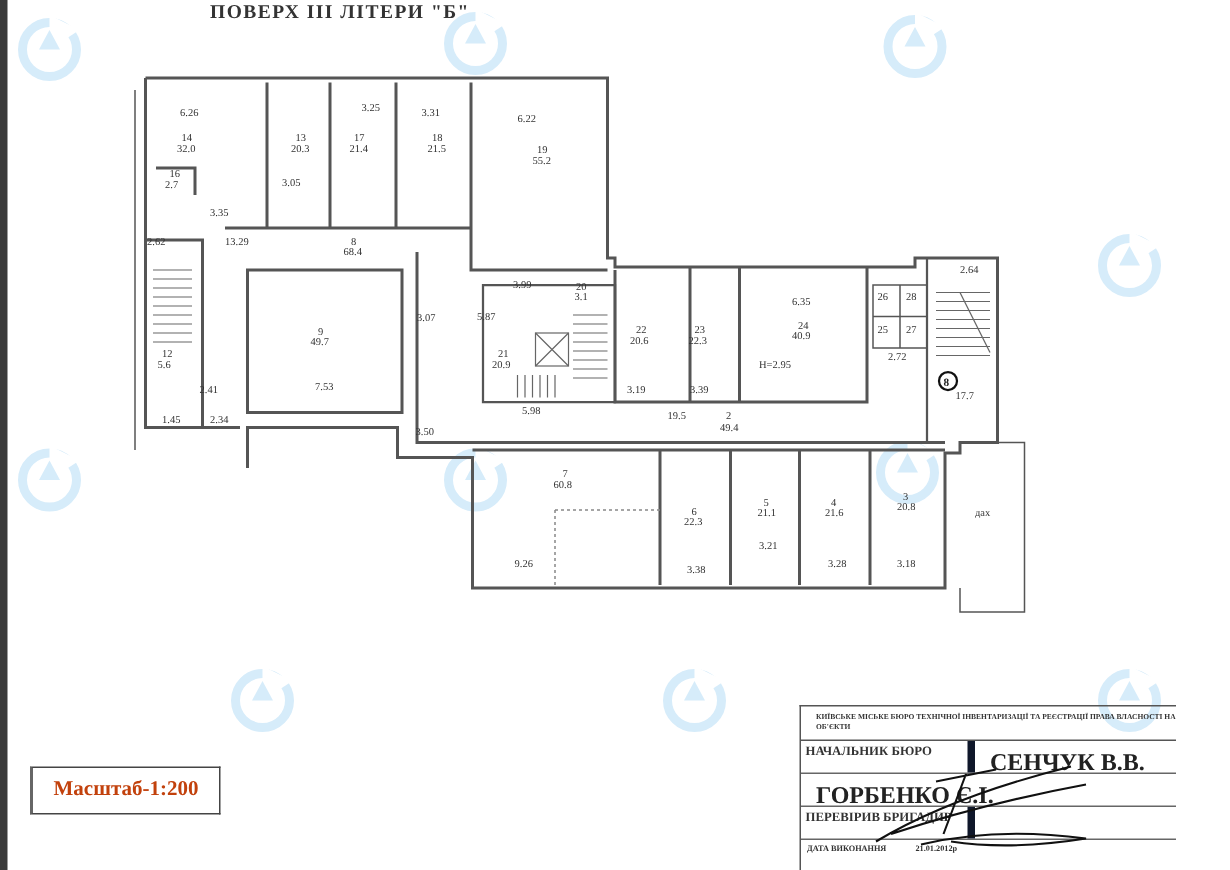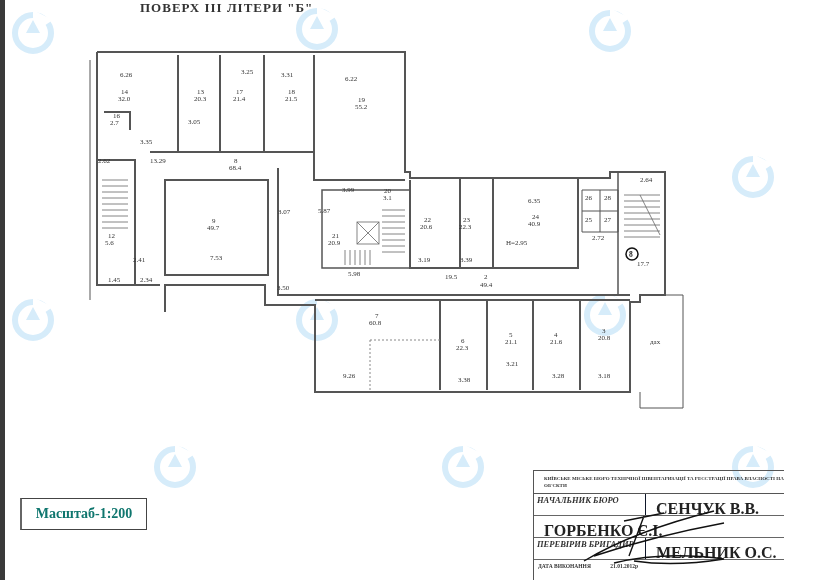--- a/index.html
+++ b/index.html
@@ -3,25 +3,25 @@
 <meta charset="utf-8">
 <style>
   html,body{margin:0;padding:0;}
   body{width:820px;height:580px;background:#ffffff;position:relative;overflow:hidden;font-family:"Liberation Serif",serif;color:#222;}
   .leftbar{position:absolute;left:0;top:0;width:5px;height:580px;background:#3a3a3a;}
   .title{position:absolute;left:140px;top:0px;font-size:13px;font-weight:bold;letter-spacing:1px;color:#333;}
   .plan{position:absolute;left:0;top:0;width:820px;height:580px;}
   .lbl{font-family:"Liberation Serif",serif;fill:#333;font-size:7px;}
   .lblb{font-family:"Liberation Serif",serif;fill:#222;font-size:7.5px;font-weight:bold;}
   .wall{stroke:#555;fill:none;}
-  .scale{position:absolute;left:20px;top:498px;width:124px;height:30px;border:1px solid #444;border-left:2px solid #666;display:flex;align-items:center;justify-content:center;font-size:14px;font-weight:bold;color:#0f766e;}
+  .scale{position:absolute;left:20px;top:511px;width:124px;height:30px;border:1px solid #444;border-left:2px solid #666;display:flex;align-items:center;justify-content:center;font-size:14px;font-weight:bold;color:#c2410c;}
   .stamp{position:absolute;left:533px;top:470px;width:250px;height:110px;border-left:1px solid #555;border-top:1px solid #555;font-family:"Liberation Serif",serif;}
   .stamp .org{font-size:5px;line-height:7px;padding:4px 0 0 10px;height:18px;border-bottom:1px solid #555;color:#333;font-weight:bold;}
   .stamp .row{display:flex;height:21px;border-bottom:1px solid #666;}
-  .stamp .role{width:108px;border-right:1px solid #0f172a;font-size:8.5px;line-height:9px;padding:2px 0 0 3px;font-weight:bold;color:#333;font-style:italic;}
+  .stamp .role{width:108px;border-right:5px solid #0f172a;font-size:8.5px;line-height:9px;padding:2px 0 0 3px;font-weight:bold;color:#333;}
   .stamp .name{flex:1;font-size:16px;font-weight:bold;padding:6px 0 0 10px;color:#222;}
   .stamp .date{font-size:5.5px;padding:3px 0 0 4px;color:#333;font-weight:bold;}
   .stamp .date span{margin-left:18px;}
   .wm{position:absolute;width:50px;height:50px;}
 </style>
 </head>
 <body>
 
 <div class="leftbar"></div>
 
@@ -211,21 +211,20 @@
   <div class="org">КИЇВСЬКЕ МІСЬКЕ БЮРО ТЕХНІЧНОЇ ІНВЕНТАРИЗАЦІЇ ТА РЕЄСТРАЦІЇ ПРАВА ВЛАСНОСТІ НА ОБ'ЄКТИ</div>
   <div class="row">
     <div class="role">НАЧАЛЬНИК БЮРО</div>
     <div class="name">СЕНЧУК В.В.</div>
   </div>
   <div class="row">
     <div class="name">ГОРБЕНКО Є.І.</div>
   </div>
   <div class="row">
     <div class="role">ПЕРЕВІРИВ БРИГАДИР</div>
-    <div class="name">МЕЛЬНИК О.С.</div>
   </div>
   <div class="date">
     <span style="margin-left:0">ДАТА ВИКОНАННЯ</span>
     <span>21.01.2012р</span>
   </div>
   <svg style="position:absolute;left:40px;top:30px;width:160px;height:70px" viewBox="0 0 160 70">
     <path d="M10 60 Q60 30 140 10 M50 20 L90 12 M70 15 L55 55 M20 55 Q80 35 150 22 M40 62 Q90 50 150 58 Q100 66 60 60" stroke="#111" stroke-width="1.4" fill="none"></path>
   </svg>
 </div>
 

